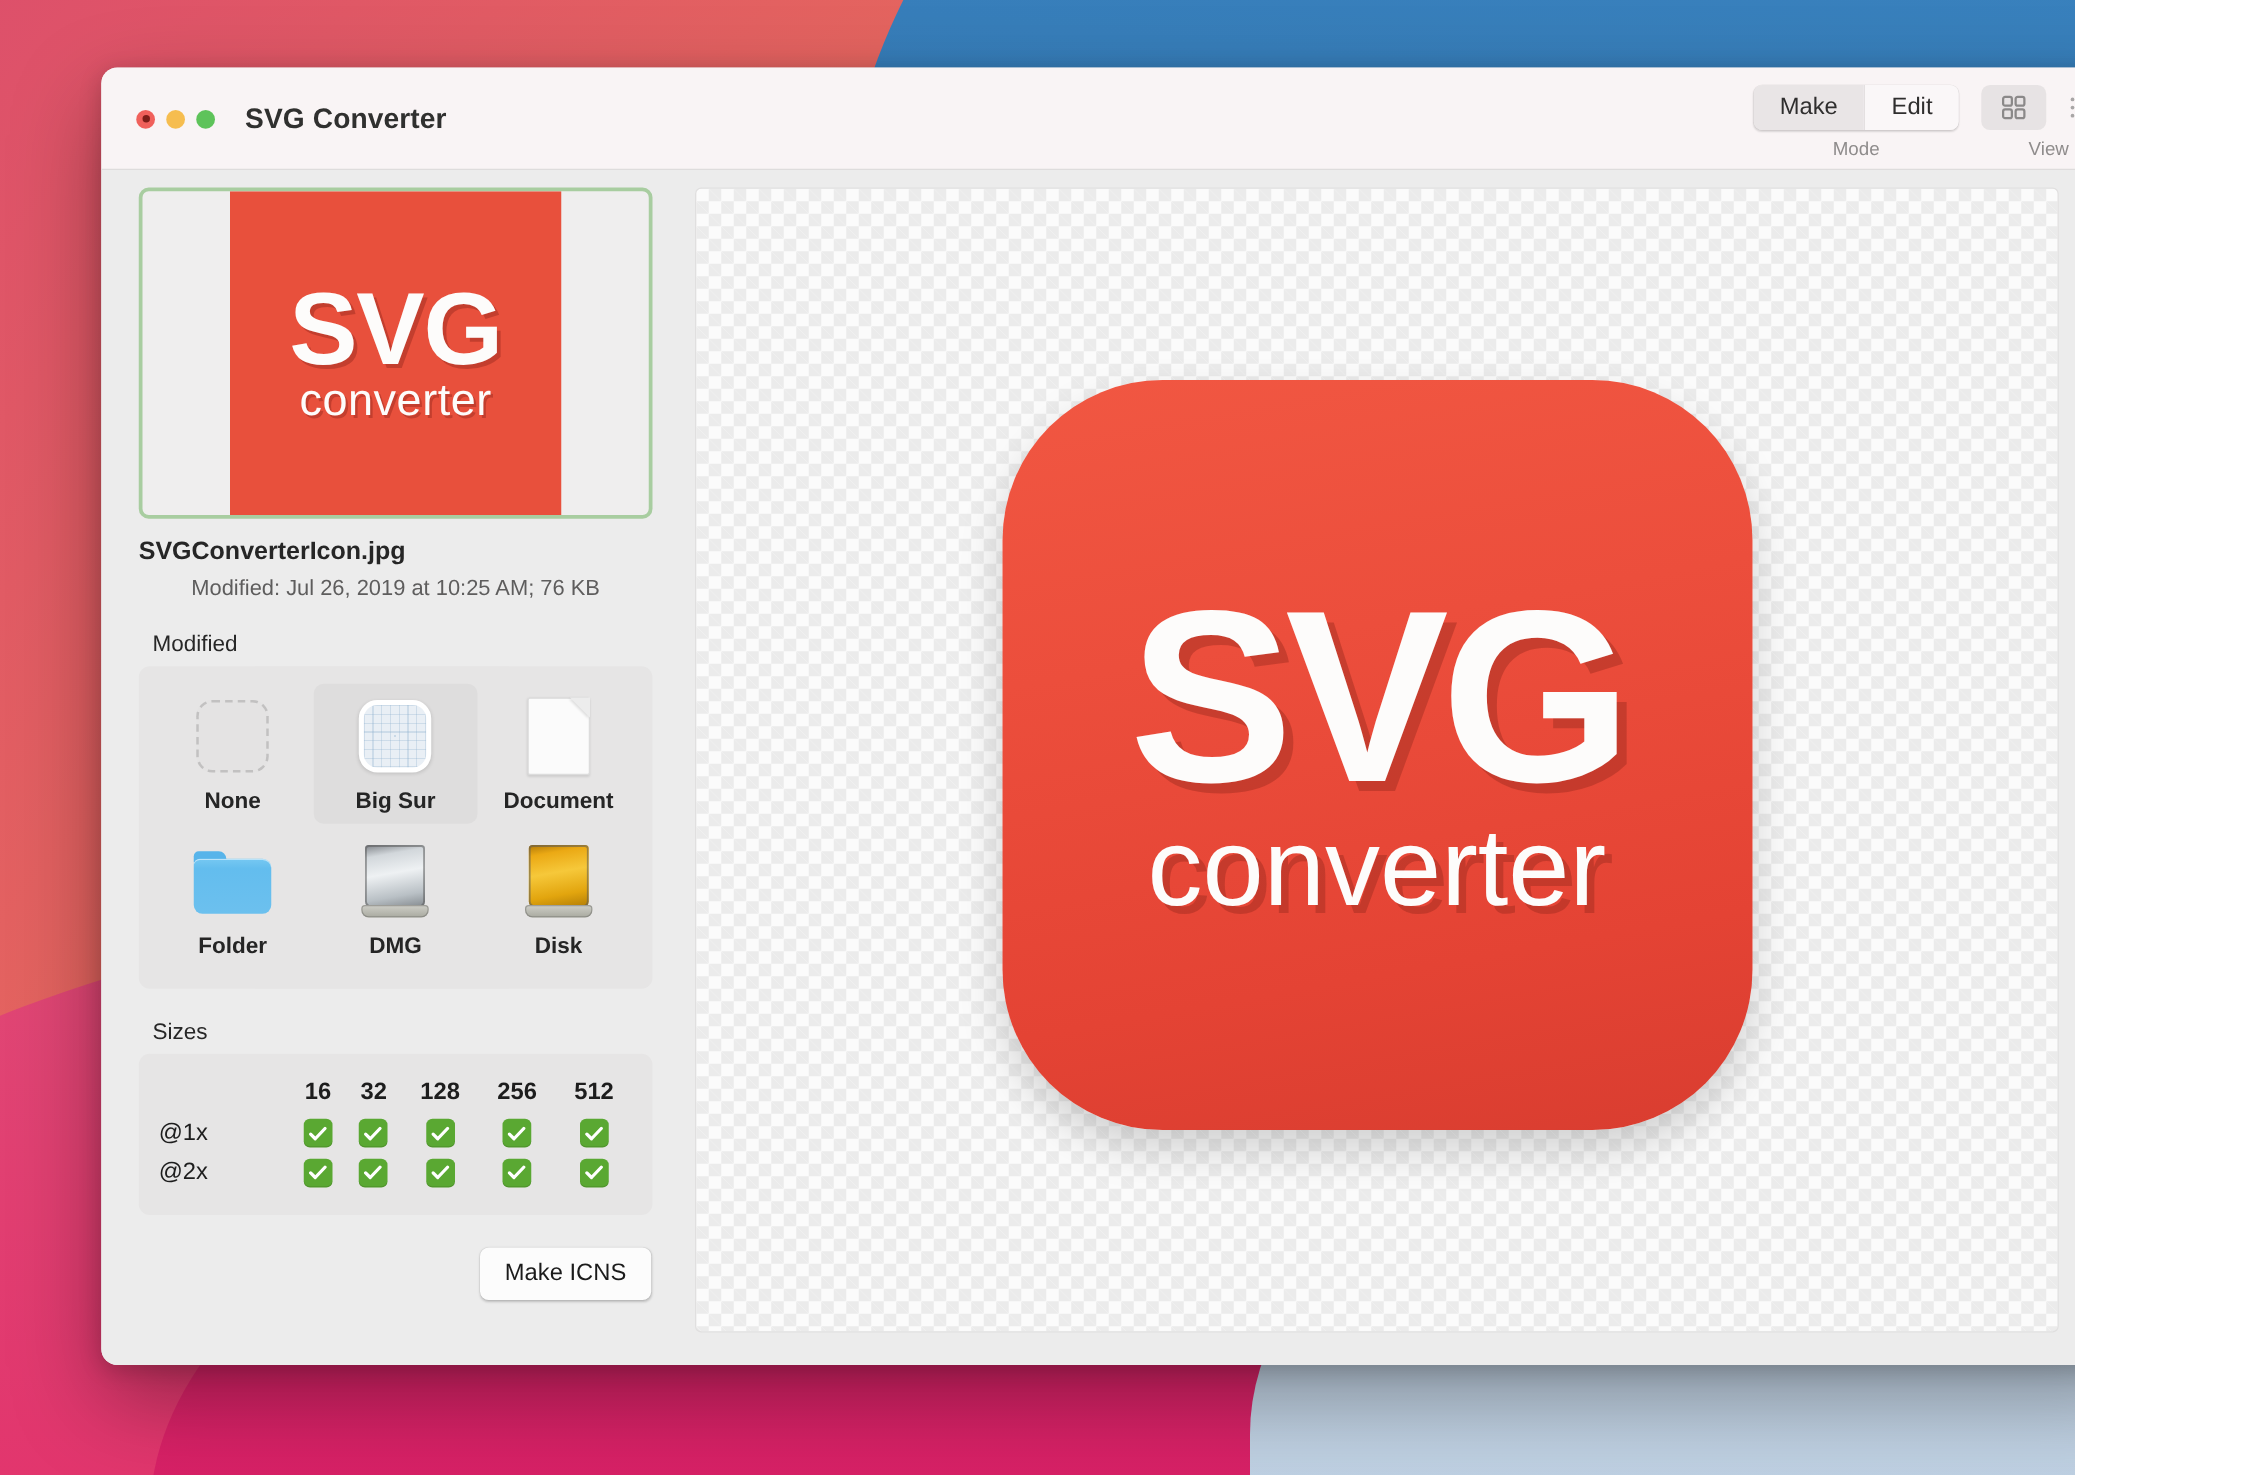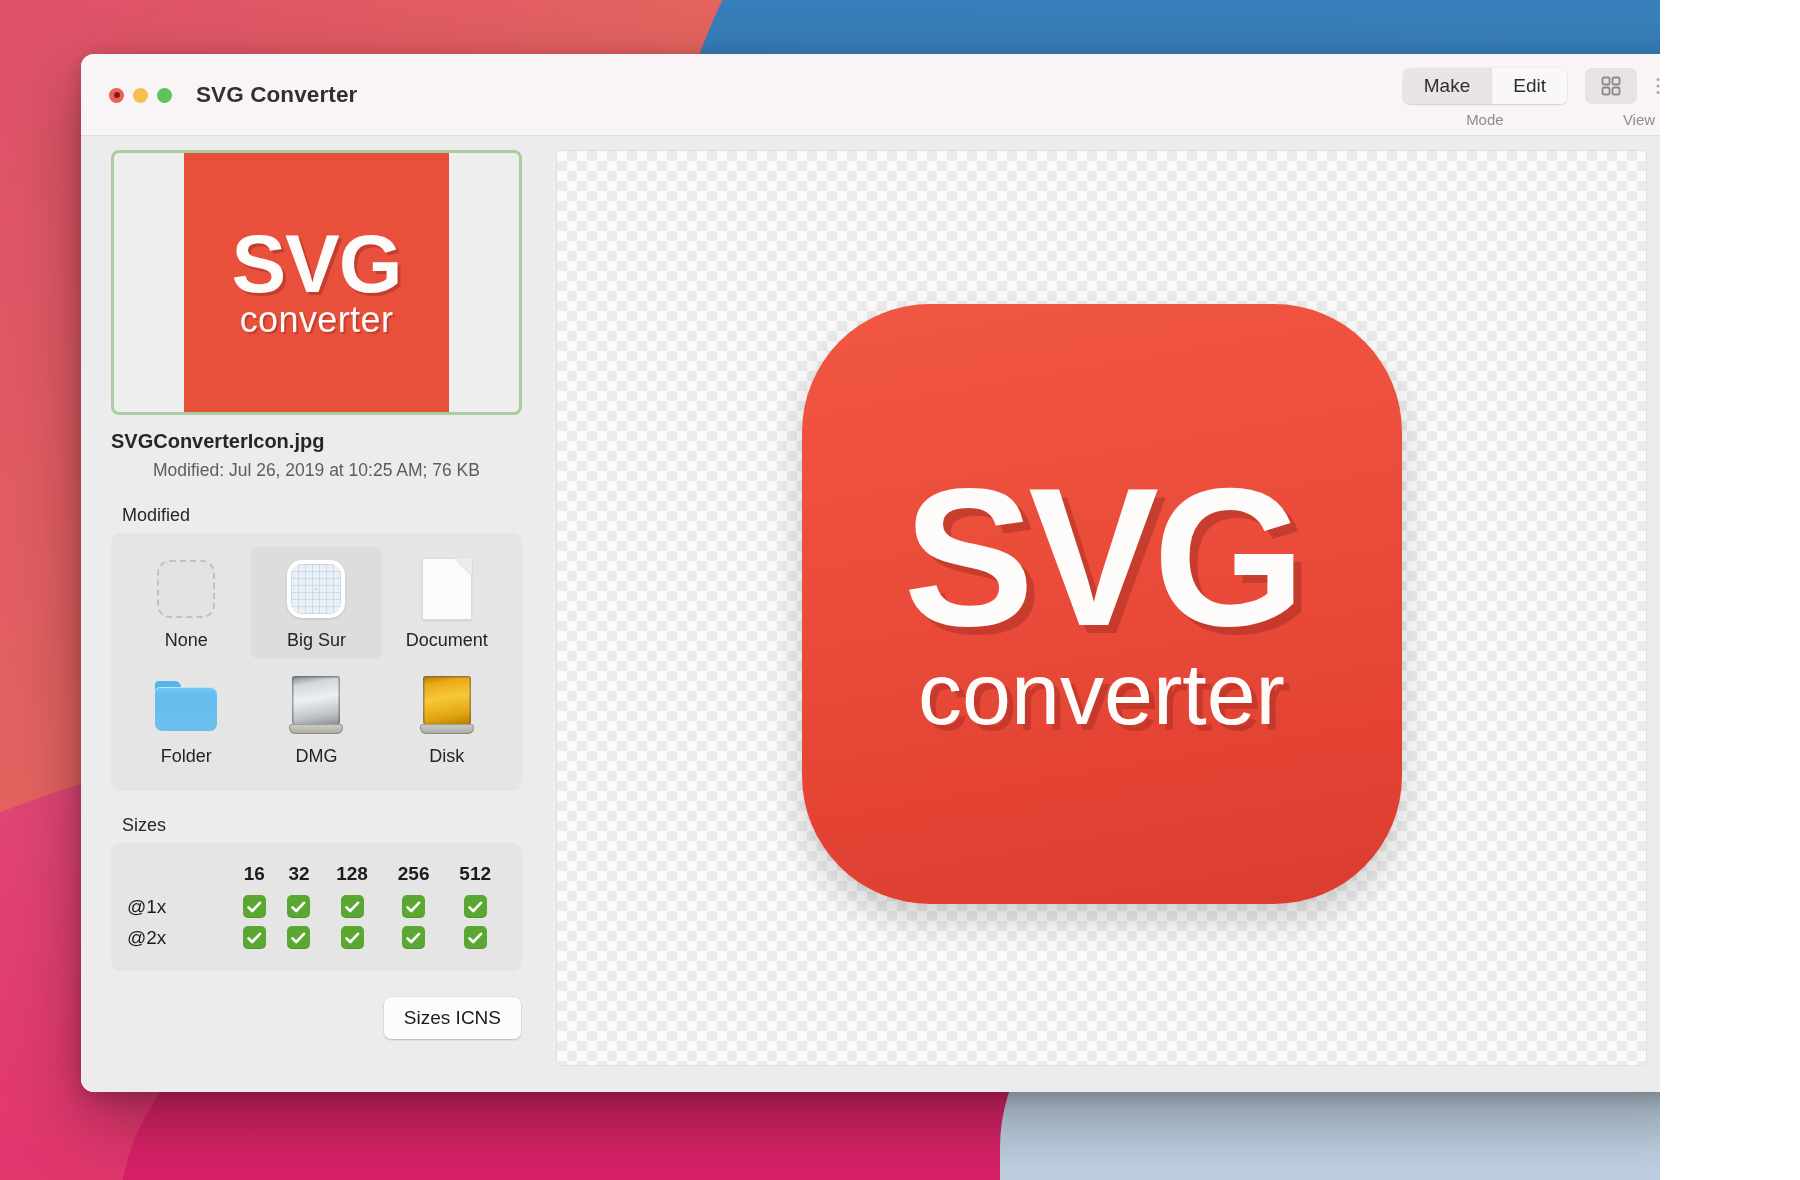--- a/index.html
+++ b/index.html
@@ -284,20 +284,21 @@
     display: grid;
     grid-template-columns: repeat(3, 1fr);
     row-gap: 4px;
   }
   .tmpl {
     display: flex;
     flex-direction: column;
     align-items: center;
     padding: 10px 4px 8px;
     border-radius: 8px;
+    font-weight: bold;
   }
   .tmpl.sel { background: #dedddd; }
   .tmpl-label {
     margin-top: 9px;
     font-size: 18px;
     color: #252525;
   }
   .tmpl-ico { width: 64px; height: 64px; position: relative; }
 
   .ico-none {
@@ -709,21 +710,21 @@
                       <svg width="15" height="12" viewBox="0 0 15 12">
                         <path d="M1.5 6.3 L5.2 10 L13 1.8" fill="none" stroke="#fff" stroke-width="2.6" stroke-linecap="round" stroke-linejoin="round"></path>
                       </svg>
                     </span></td>
               </tr>
             </tbody>
           </table>
         </div>
 
         <div id="make-icns-row">
-          <button id="make-icns">Sizes ICNS</button>
+          <button id="make-icns">Make ICNS</button>
         </div>
 
       </div>
 
       <div id="canvas-area">
         <div id="canvas">
           <div id="big-icon">
             <div class="logo-svg">SVG</div>
             <div class="logo-conv">converter</div>
           </div>

